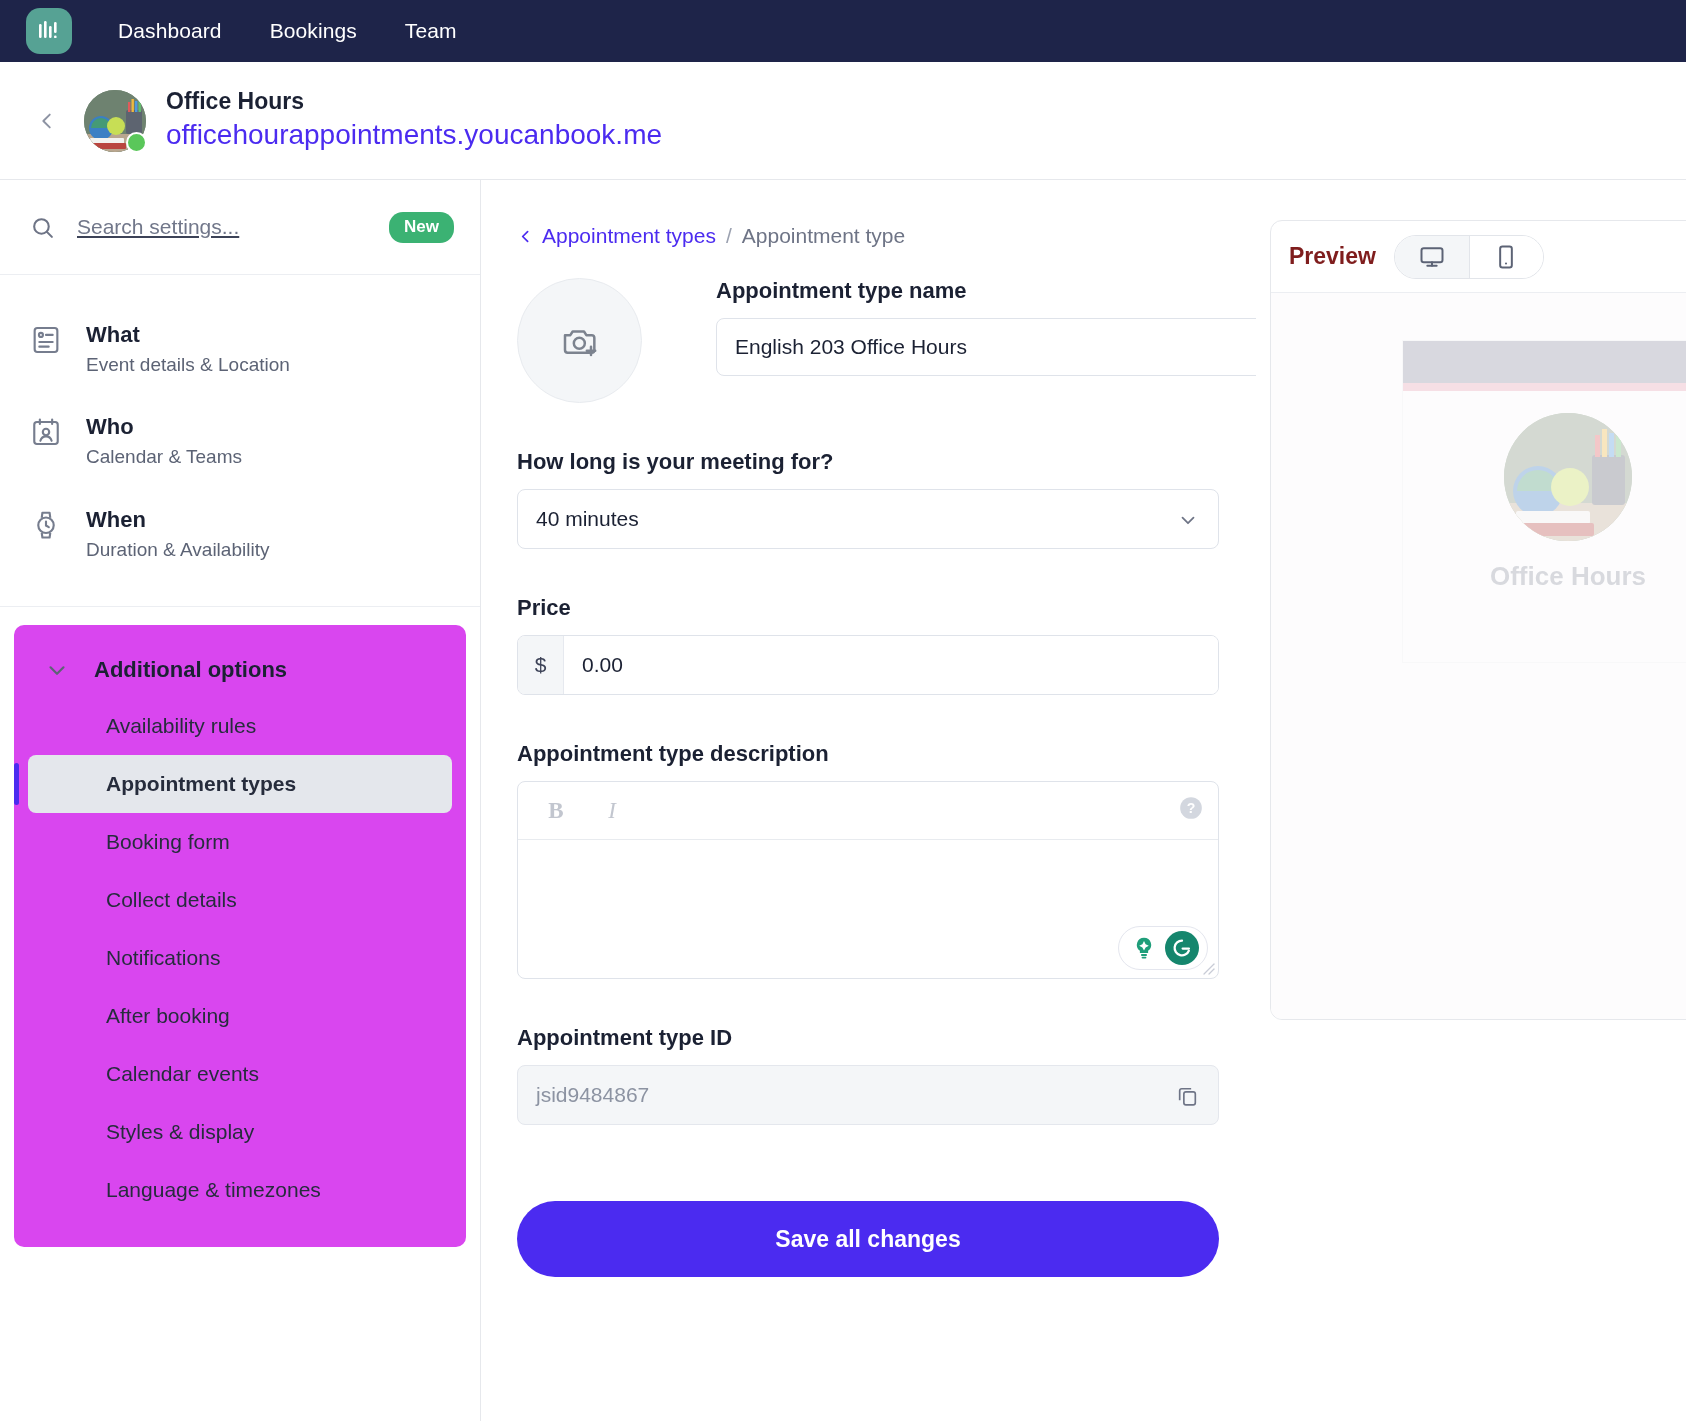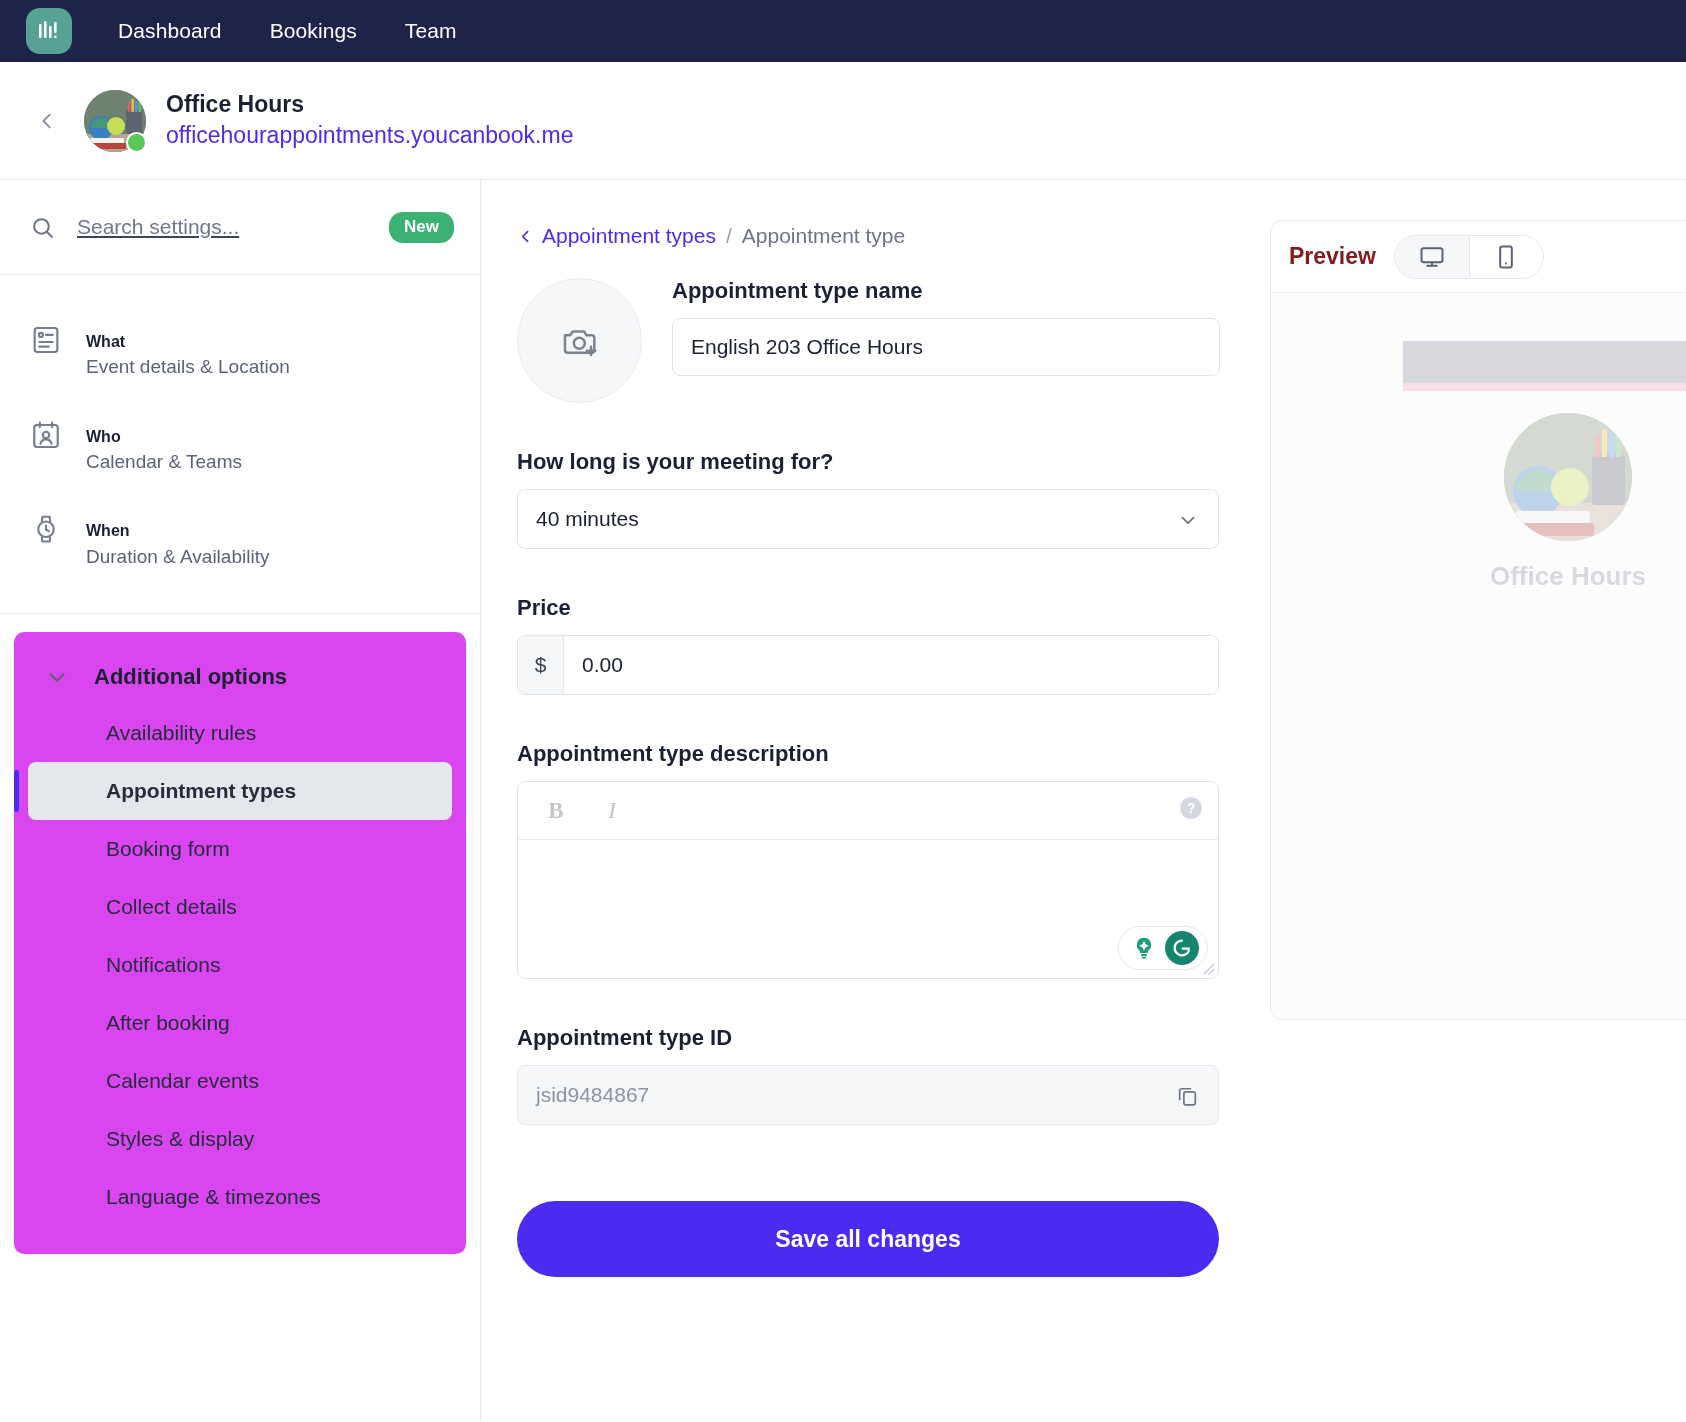--- a/index.html
+++ b/index.html
@@ -64,21 +64,21 @@
     width: 21px; height: 21px;
     border-radius: 50%;
     background: #5ac75a;
     border: 2px solid #ffffff;
   }
   .acct-text { margin-left: 20px; }
   .acct-name {
     font-size: 23px; font-weight: bold; color: #1b2133; line-height: 1.25;
   }
   .acct-url {
-    font-size: 23px; color: #4b2bf0; line-height: 1.4; text-decoration: none;
+    font-size: 28px; color: #4b2bf0; line-height: 1.4; text-decoration: none;
     cursor: pointer;
   }
 
   
   .layout { display: flex; height: calc(1422px - 62px - 119px); }
 
   
   .sidebar {
     width: 481px;
     flex: none;
@@ -115,21 +115,21 @@
   }
 
   .group-main { padding: 28px 0 26px; border-bottom: 1px solid #eceef2; }
   .main-item {
     display: flex; align-items: flex-start;
     padding: 16px 30px 16px 30px;
     cursor: pointer;
   }
   .main-icon { width: 46px; flex: none; color: #767d8e; padding-top: 5px; }
   .main-item-txt { margin-left: 10px; }
-  .main-title { font-size: 16px; font-weight: bold; color: #1b2133; line-height: 1.45; margin-top: 11px; }
+  .main-title { font-size: 22px; font-weight: bold; color: #1b2133; line-height: 1.45; }
   .main-sub { font-size: 19px; color: #5c6375; line-height: 1.5; }
 
   .addl-panel {
     margin: 18px 14px 0 14px;
     background: #d946ef;
     border-radius: 10px;
     padding: 18px 0 28px;
   }
   .addl-head {
     display: flex; align-items: center;
@@ -165,21 +165,21 @@
     flex: 1;
     padding: 44px 0 0 36px;
     overflow: hidden;
     position: relative;
   }
   .breadcrumb { display: flex; align-items: center; font-size: 21px; gap: 10px; }
   .bc-back { color: #4b2bf0; display: flex; align-items: center; gap: 8px; cursor: pointer; text-decoration: none; }
   .bc-sep { color: #9ba1b0; }
   .bc-current { color: #6e7486; }
 
-  .name-row { display: flex; align-items: flex-start; margin-top: 30px; }
+  .name-row { display: flex; align-items: flex-start; margin-top: 30px; gap: 44px; }
   .avatar-upload {
     width: 125px; height: 125px; border-radius: 50%;
     background: #f4f6f8;
     border: 1px solid #e8ebef;
     display: flex; align-items: center; justify-content: center;
     flex: none;
     cursor: pointer;
     color: #7c838f;
   }
   .name-fields { margin-left: 30px; width: 548px; }

